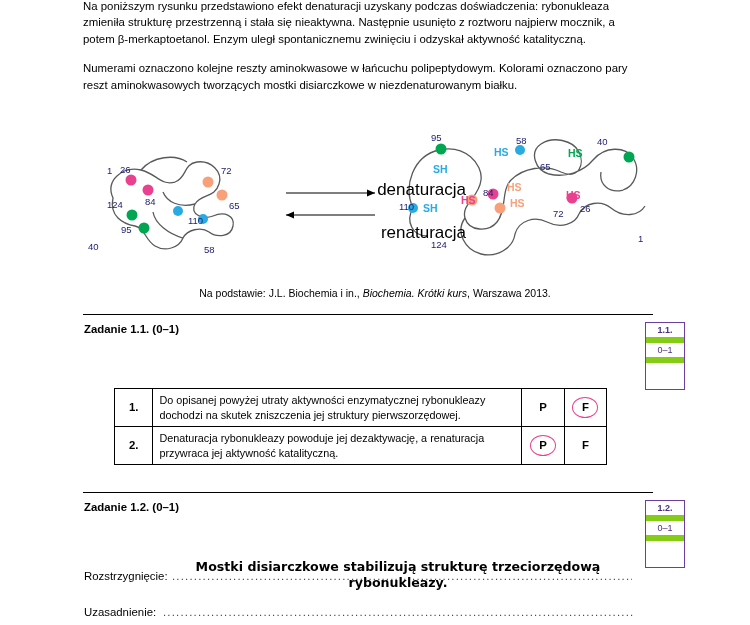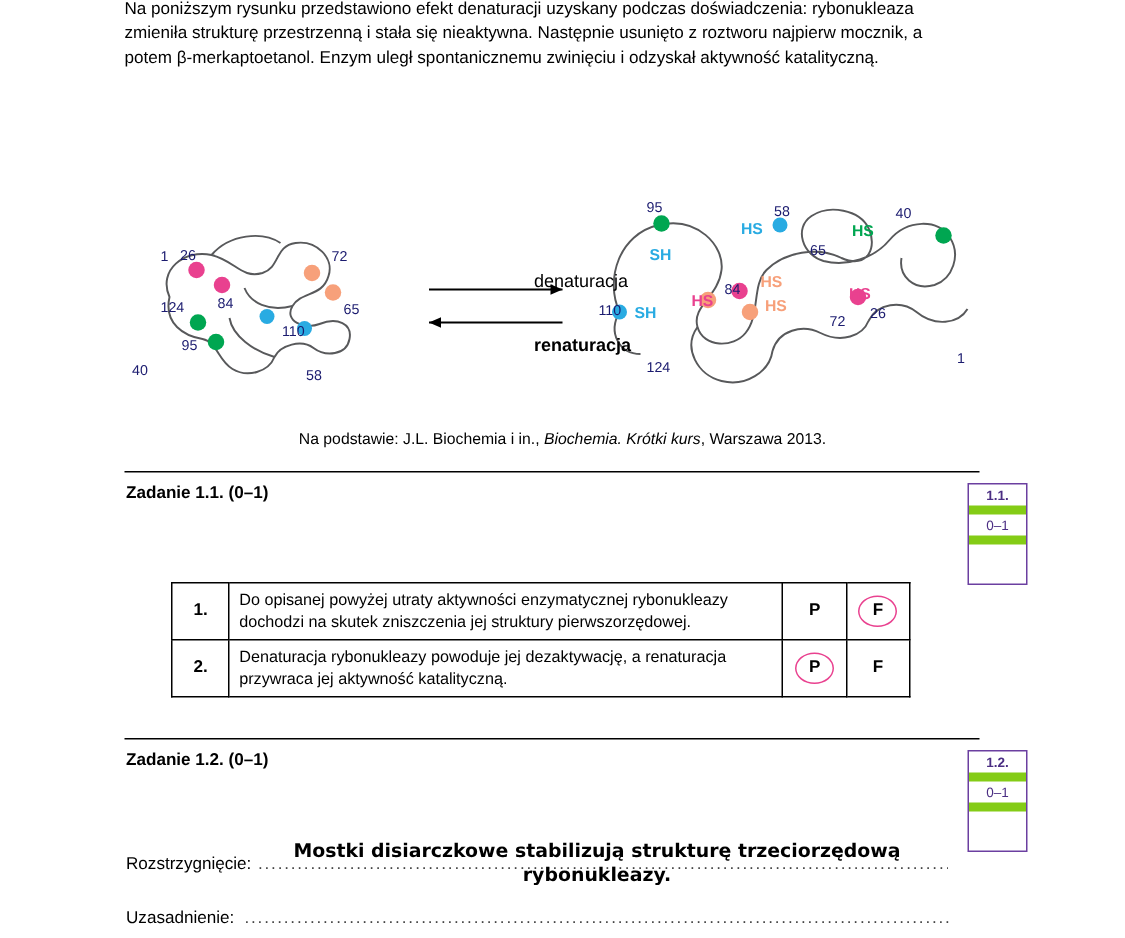--- a/index.html
+++ b/index.html
@@ -37,26 +37,26 @@
   .figure {
     position: absolute;
     left: 83px;
     top: 120px;
     width: 570px;
     height: 165px;
   }
   .figure svg { display: block; }
   .arrow-label {
     position: absolute;
-    font-size: 12px;
-    text-align: left;
+    font-size: 17px;
+    text-align: right;
     width: 110px;
   }
   .arrow-label.top { left: 273px; top: 60px; }
-  .arrow-label.bottom { left: 273px; top: 103px; font-weight: bold; }
+  .arrow-label.bottom { left: 273px; top: 103px; }
 
   .source {
     position: absolute;
     left: 0; top: 287px;
     width: 750px;
     text-align: center;
     font-size: 10.5px;
   }
   .source i { font-style: italic; }
 
@@ -172,20 +172,21 @@
     line-height: 16px;
   }
 </style>
 </head>
 <body>
 
 <div class="page">
 
   <div class="intro">
     <p>Na poniższym rysunku przedstawiono efekt denaturacji uzyskany podczas doświadczenia: rybonukleaza zmieniła strukturę przestrzenną i stała się nieaktywna. Następnie usunięto z roztworu najpierw mocznik, a potem β-merkaptoetanol. Enzym uległ spontanicznemu zwinięciu i odzyskał aktywność katalityczną.</p>
+    <p>Numerami oznaczono kolejne reszty aminokwasowe w łańcuchu polipeptydowym. Kolorami oznaczono pary reszt aminokwasowych tworzących mostki disiarczkowe w niezdenaturowanym białku.</p>
   </div>
 
   <div class="figure">
     <svg width="570" height="165" viewBox="0 0 570 165">
 
       <g fill="none" stroke="#58595b" stroke-width="1.3">
         <path d="M30,78 C22,60 40,46 58,50 C74,54 78,66 92,62 C104,58 100,44 114,42
                  C128,40 140,52 136,64 C132,78 118,74 112,84
                  C106,94 120,100 130,96 C142,91 152,96 150,106
                  C148,117 134,118 126,112 C118,106 104,110 100,118

